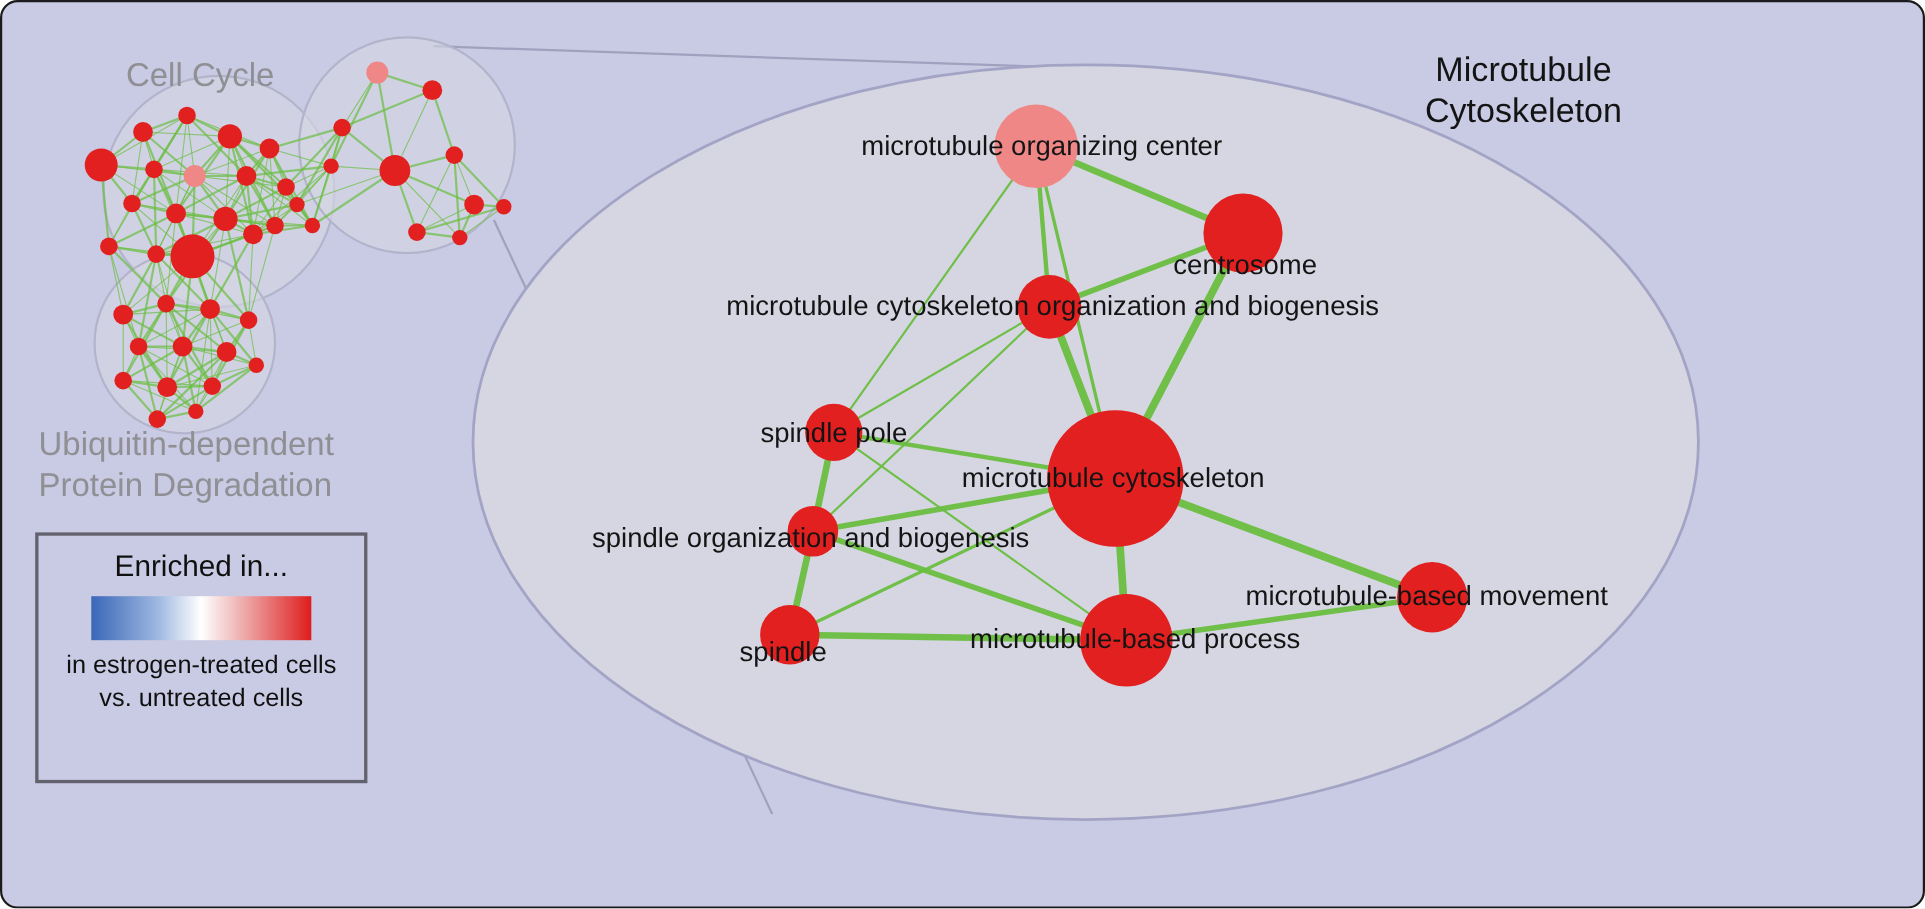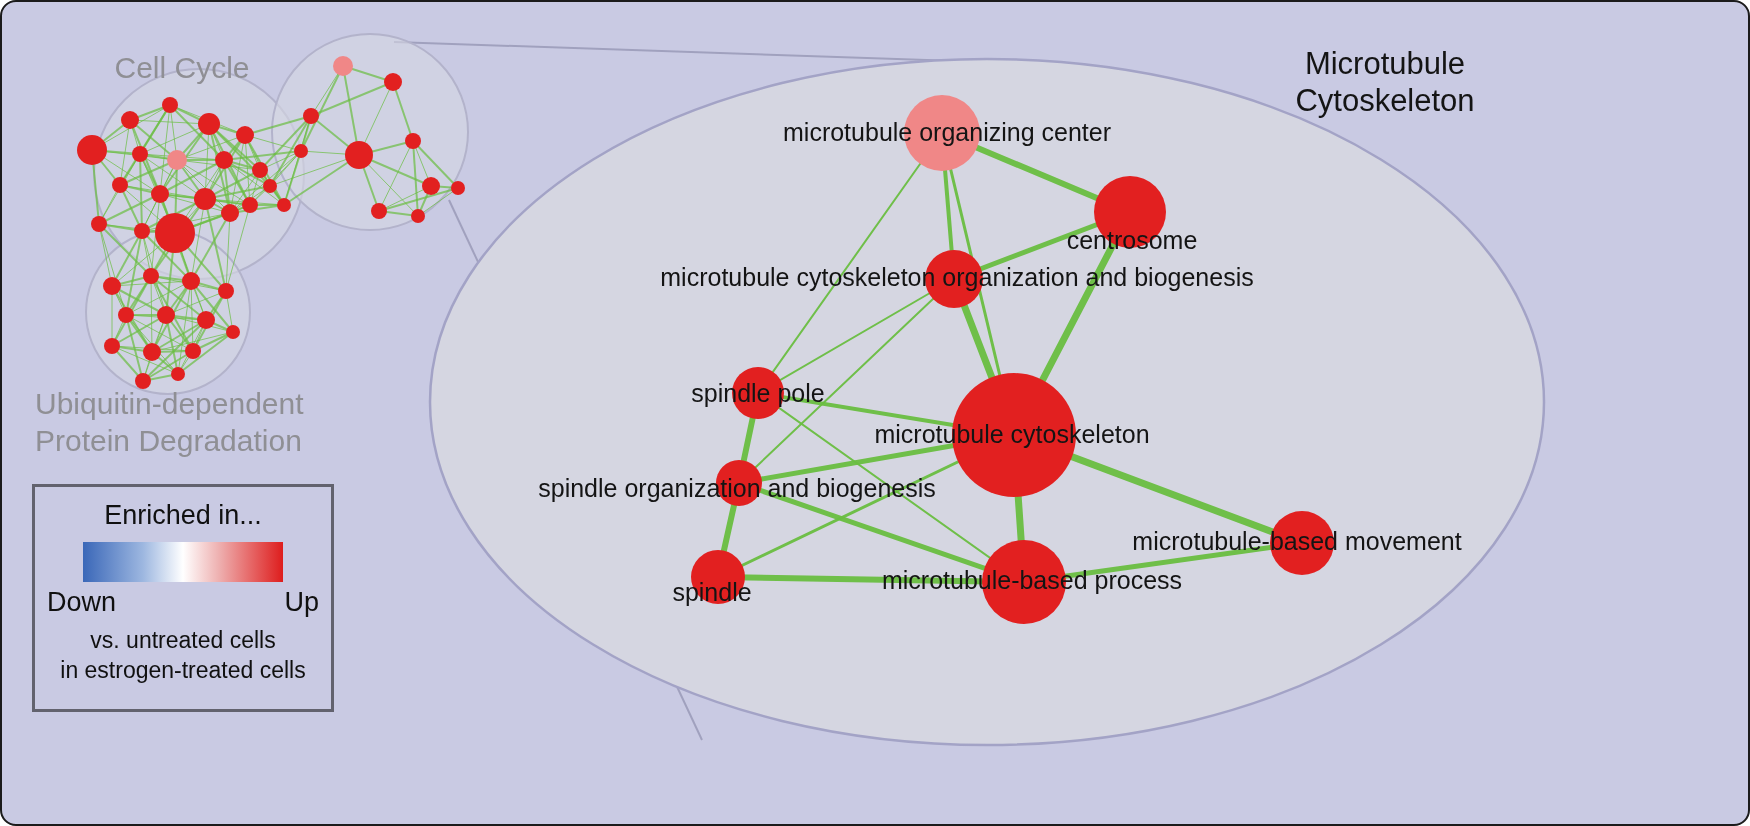--- a/index.html
+++ b/index.html
@@ -361,22 +361,18 @@
     <text class="cluster-label" x="180" y="76" text-anchor="middle">Cell Cycle</text>
     <text class="cluster-label" x="33" y="412" text-anchor="start">Ubiquitin-dependent</text>
     <text class="cluster-label" x="33" y="449" text-anchor="start">Protein Degradation</text>
     <text class="zoom-title" x="1383" y="72" text-anchor="middle">Microtubule</text>
     <text class="zoom-title" x="1383" y="109" text-anchor="middle">Cytoskeleton</text>
   </svg>
 
   <div class="legend">
     <div class="legend-title">Enriched in...</div>
     <div class="legend-bar" id="legend-bar" style="background: linear-gradient(to right, rgb(58, 103, 184) 0%, rgb(157, 183, 224) 30%, rgb(255, 255, 255) 50%, rgb(238, 176, 176) 68%, rgb(222, 29, 29) 100%);"></div>
-    <div class="legend-row">
-      <span>Down</span>
-      <span>Up</span>
-    </div>
     <div class="legend-note">
+      <div>in estrogen-treated cells</div>
       <div>vs. untreated cells</div>
-      <div>in estrogen-treated cells</div>
     </div>
   </div>
 </div>
 
 </body></html>

